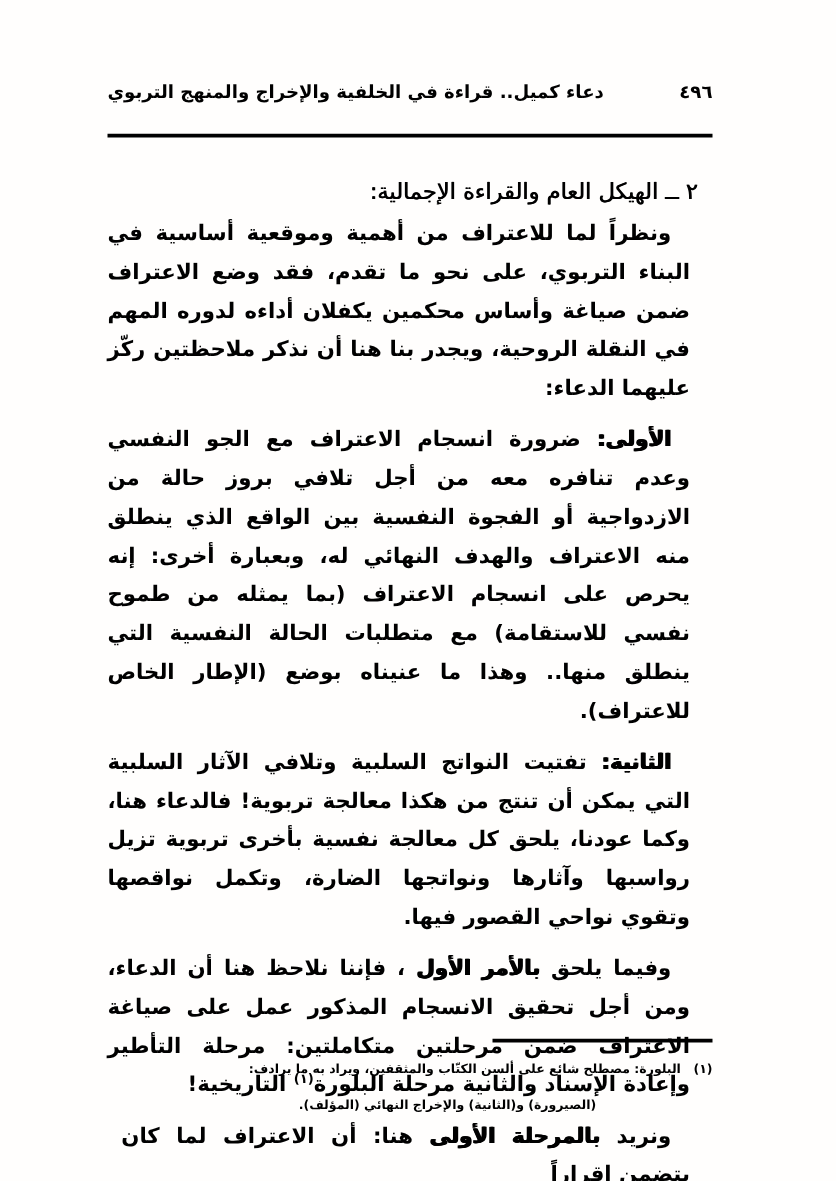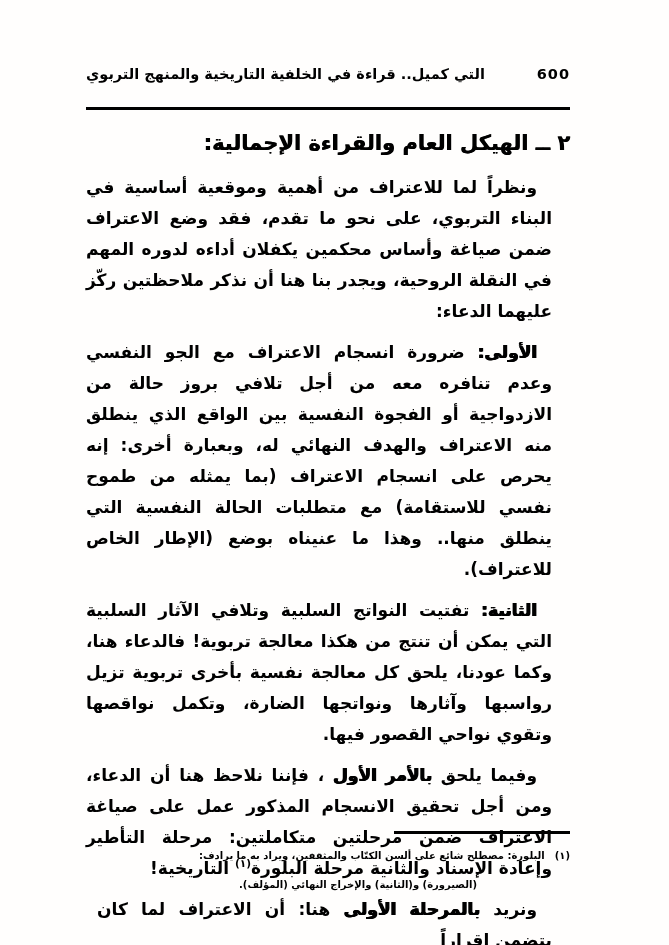--- a/index.html
+++ b/index.html
@@ -18,22 +18,22 @@
     display:flex;justify-content:space-between;align-items:baseline;
     font-size:14.5px;font-weight:bold;white-space:nowrap;
   }
   .pagenum{letter-spacing:1px;}
   .header-rule{
     position:absolute;top:107px;right:99px;left:86px;
     height:3px;background:#000;
   }
   
   .heading{
-    position:absolute;top:131px;right:99px;left:86px;margin:0;
-    font-size:21px;font-weight:bold;
+    position:absolute;top:131px;right:99px;left:86px;margin:12px;
+    font-size:18px;font-weight:normal;
     text-shadow:0.6px 0 currentColor;
   }
   
   .body{
     position:absolute;top:172px;right:117px;left:86px;
     font-size:17px;line-height:31px;font-weight:bold;
     text-align:justify;
   }
   .body p{margin:0 0 10px 0;text-indent:15px;}
   .body p:last-child{margin-bottom:0;margin-left:11px;}
@@ -51,22 +51,22 @@
   }
   .fn-marker{margin-left:10px;}
   .fn-line2{text-align:center;padding-left:60px;}
 </style>
 </head>
 <body>
 
 <div class="page">
 
   <div class="header">
-    <span class="pagenum">600</span>
-    <span class="running-title">التي كميل.. قراءة في الخلفية التاريخية والمنهج التربوي</span>
+    <span class="pagenum">٤٩٦</span>
+    <span class="running-title">دعاء كميل.. قراءة في الخلفية والإخراج والمنهج التربوي</span>
   </div>
 
   <div class="header-rule"></div>
 
   <h2 class="heading">٢ ــ الهيكل العام والقراءة الإجمالية:</h2>
 
   <div class="body" id="body-text">
       <p><span>ونظراً لما للاعتراف من أهمية وموقعية أساسية في البناء التربوي، على نحو ما تقدم، فقد وضع الاعتراف ضمن صياغة وأساس محكمين يكفلان أداءه لدوره المهم في النقلة الروحية، ويجدر بنا هنا أن نذكر ملاحظتين ركّز عليهما الدعاء:</span></p>
       <p><span class="xb">الأولى:</span><span> ضرورة انسجام الاعتراف مع الجو النفسي وعدم تنافره معه من أجل تلافي بروز حالة من الازدواجية أو الفجوة النفسية بين الواقع الذي ينطلق منه الاعتراف والهدف النهائي له، وبعبارة أخرى: إنه يحرص على انسجام الاعتراف (بما يمثله من طموح نفسي للاستقامة) مع متطلبات الحالة النفسية التي ينطلق منها.. وهذا ما عنيناه بوضع (الإطار الخاص للاعتراف).</span></p>
       <p><span class="xb">الثانية:</span><span> تفتيت النواتج السلبية وتلافي الآثار السلبية التي يمكن أن تنتج من هكذا معالجة تربوية! فالدعاء هنا، وكما عودنا، يلحق كل معالجة نفسية بأخرى تربوية تزيل رواسبها وآثارها ونواتجها الضارة، وتكمل نواقصها وتقوي نواحي القصور فيها.</span></p>

